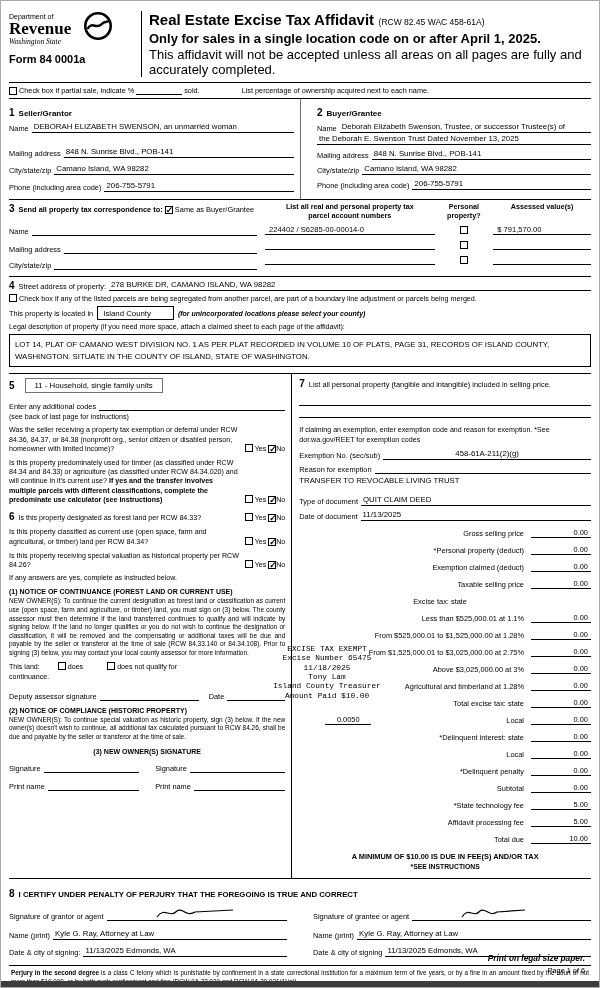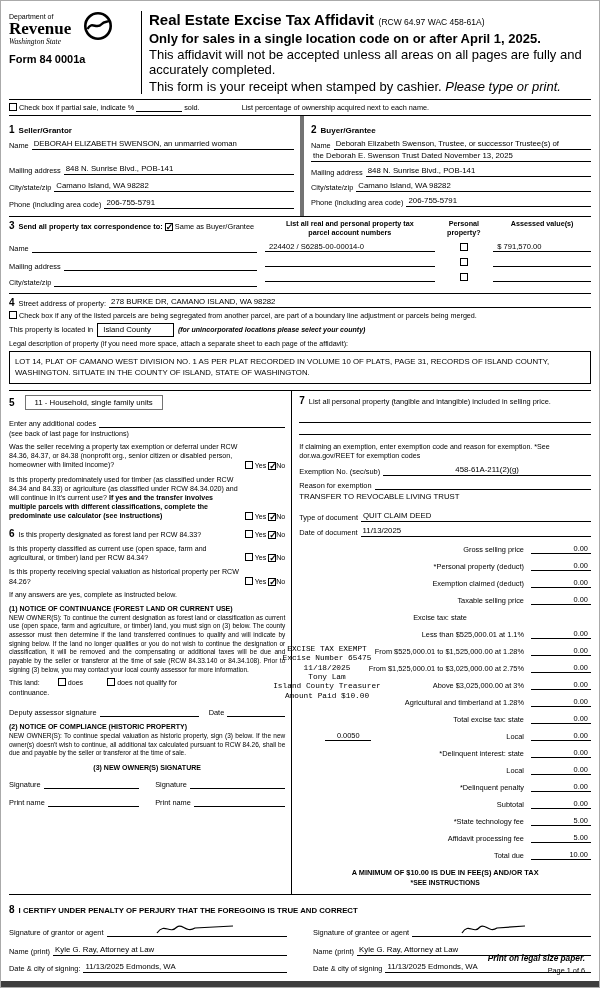--- a/index.html
+++ b/index.html
@@ -29,21 +29,21 @@
 .pnote{margin-left:42px}
 
 .fld{display:flex;align-items:flex-end;font-size:7.4px}
 .fld .lbl{white-space:nowrap;margin-right:3px}
 .fld .fill{flex:1;font-size:7.8px;padding:0 2px;line-height:10px}
 .secnum{font-weight:bold;font-size:10px;margin-right:4px}
 .sechead{font-size:8px;font-weight:bold}
 
 .sec12{display:flex;border-bottom:1px solid #000}
 .sec12 .col{width:50%;padding:3px 6px 7px 0}
-.sec12 .col+.col{border-left:4px solid #737373;padding-left:7px;padding-right:0}
+.sec12 .col+.col{border-left:1px solid #737373;padding-left:16px;padding-right:0}
 
 .sec3{display:flex;border-bottom:1px solid #000}
 .sec3-left{width:44%;padding:3px 8px 6px 0}
 .sec3-right{flex:1;padding:2px 0 6px 0}
 .thead{display:flex;font-size:7.2px;font-weight:bold;text-align:center;align-items:flex-start}
 .th1{width:52%;padding:0 10px}
 .th2{width:18%}
 .th3{width:30%;padding:0 10px}
 .prow{display:flex;align-items:flex-end;margin-top:5px;font-size:7.6px}
 .prow .c1{width:52%;border-bottom:1px solid #000;padding:0 4px;min-height:10px}
@@ -107,25 +107,24 @@
               <circle cx="15" cy="15" r="12.7" fill="none" stroke="#000" stroke-width="2.6"></circle>
               <path d="M4.5 18 C 9 9.5, 13.5 19, 18.5 13.2 C 21.5 9.8, 24.5 11.5, 26.5 9.5" fill="none" stroke="#000" stroke-width="2.4"></path>
             </svg>
           </span>
         </div>
         <div class="form-no">Form 84 0001a</div>
       </div>
       <div class="hdr-right">
         <div>
           <span class="title">Real Estate Excise Tax Affidavit</span>
-          <span class="title-ref">(RCW 64.97 WAC 458-61A)</span>
+          <span class="title-ref">(RCW 82.45 WAC 458-61A)</span>
         </div>
         <div class="hnote b">Only for sales in a single location code on or after April 1, 2025.</div>
         <div class="hnote">This affidavit will not be accepted unless all areas on all pages are fully and accurately completed.</div>
-        <div class="hnote"><span>This form is your receipt when stamped by cashier. </span><span class="i">Please type or print.</span></div>
       </div>
     </div>
 
     <div class="partial">
       <span class="cb"></span>&nbsp;
       <span>Check box if partial sale, indicate %</span>
       <span class="pfill"></span>
       <span>sold.</span>
       <span class="pnote">List percentage of ownership acquired next to each name.</span>
     </div>
@@ -225,21 +224,21 @@
           <span class="fill">278 BURKE DR, CAMANO ISLAND, WA 98282</span>
         </div>
       <div class="mt3" style="font-size:7.2px">
         <span class="cb"></span>&nbsp;<span>Check box if any of the listed parcels are being segregated from another parcel, are part of a boundary line adjustment or parcels being merged.</span>
       </div>
       <div class="mt3" style="display:flex;align-items:center">
         <span>This property is located in</span>
         <span class="county-box">Island County</span>
         <span class="b i" style="font-size:7px">(for unincorporated locations please select your county)</span>
       </div>
-      <div class="mt3" style="font-size:7.1px">Legal description of property (if you need more space, attach a separate sheet to each page of the affidavit):</div>
+      <div class="mt3" style="font-size:7.1px">Legal description of property (if you need more space, attach a claimed sheet to each page of the affidavit):</div>
       <div class="legal-box">LOT 14, PLAT OF CAMANO WEST DIVISION NO. 1 AS PER PLAT RECORDED IN VOLUME 10 OF PLATS, PAGE 31, RECORDS OF ISLAND COUNTY, WASHINGTON. SITUATE IN THE COUNTY OF ISLAND, STATE OF WASHINGTON.</div>
     </div>
 
     <div class="sec567">
       <div class="col-l">
         <div style="display:flex;align-items:center">
           <span class="secnum">5</span>
           <span class="code-box">11 - Household, single family units</span>
         </div>
         <div class="fld mt8">

